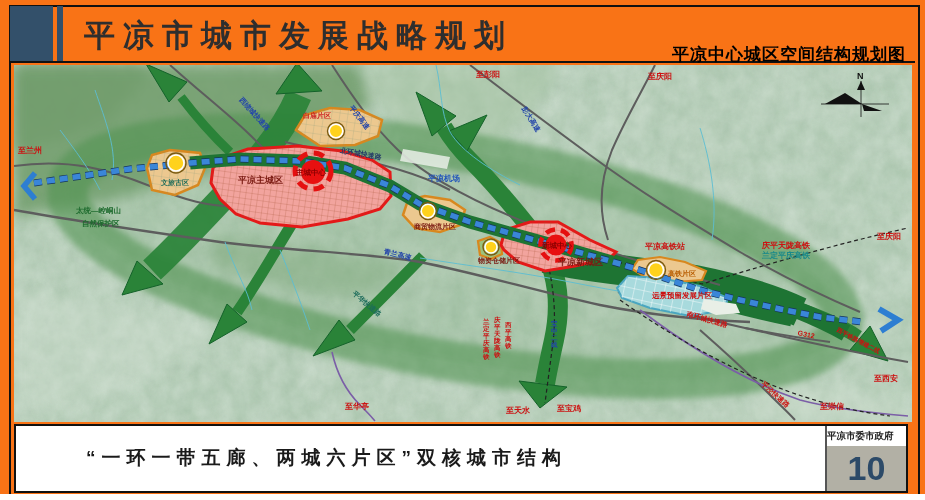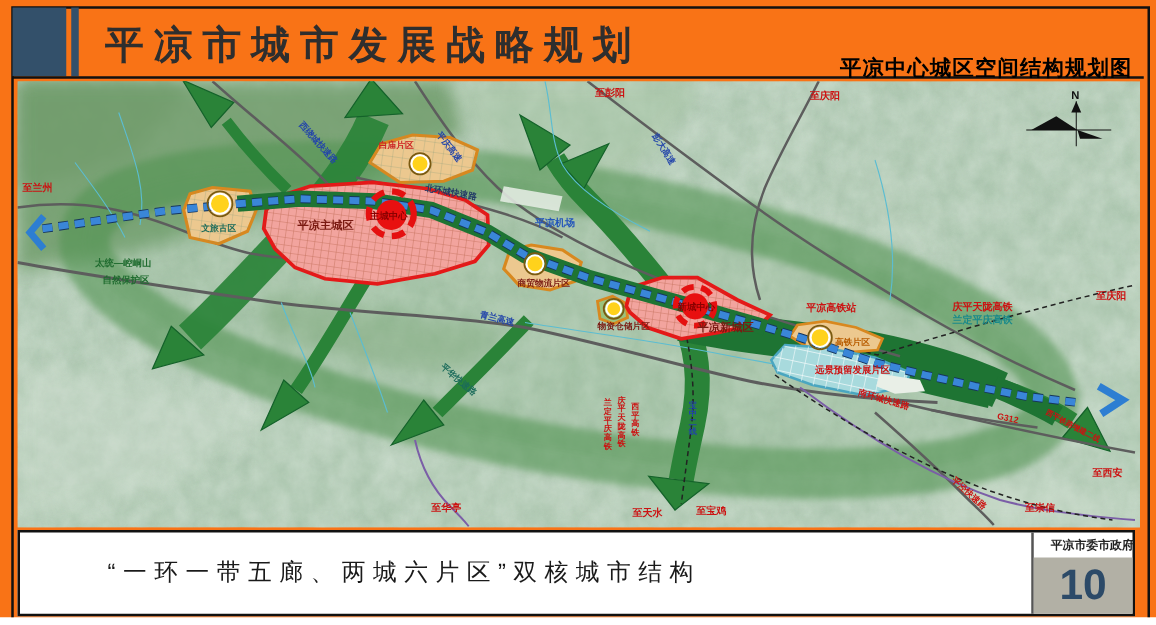--- a/index.html
+++ b/index.html
@@ -336,22 +336,22 @@
       <text x="483" y="324" font-size="6.5" fill="#cc1111" font-weight="bold">兰<tspan x="483" dy="7">定</tspan><tspan x="483" dy="7">平</tspan><tspan x="483" dy="7">庆</tspan><tspan x="483" dy="7">高</tspan><tspan x="483" dy="7">铁</tspan></text>
       <text x="494" y="322" font-size="6.5" fill="#cc1111" font-weight="bold">庆<tspan x="494" dy="7">平</tspan><tspan x="494" dy="7">天</tspan><tspan x="494" dy="7">陇</tspan><tspan x="494" dy="7">高</tspan><tspan x="494" dy="7">铁</tspan></text>
       <text x="505" y="327" font-size="6.5" fill="#cc1111" font-weight="bold">西<tspan x="505" dy="7">平</tspan><tspan x="505" dy="7">高</tspan><tspan x="505" dy="7">铁</tspan></text>
 
       <text x="551" y="326" font-size="6.5" fill="#2244aa" font-weight="bold">宝<tspan x="551" dy="7">中</tspan><tspan x="551" dy="7">二</tspan><tspan x="551" dy="7">线</tspan></text>
     </g>
   </svg>
 
   <div class="abs" style="left:14px;top:424px;width:894px;height:69px;background:#fff;border:2px solid #111;box-sizing:border-box;"></div>
 
-  <div class="abs" style="left:86px;top:445px;font-weight:normal;font-size:19px;letter-spacing:6px;color:#1a1a1a;white-space:nowrap;">“一环一带五廊、两城六片区”双核城市结构</div>
+  <div class="abs" style="left:86px;top:445px;font-weight:bold;font-size:19px;letter-spacing:6px;color:#1a1a1a;white-space:nowrap;">“一环一带五廊、两城六片区”双核城市结构</div>
 
   <div class="abs" style="left:825px;top:426px;width:2px;height:65px;background:#555;"></div>
 
-  <div class="abs" style="left:827px;top:430px;width:80px;text-align:right;font-family:Liberation Sans, sans-serif;font-weight:bold;font-size:9.5px;color:#222;white-space:nowrap;">平凉市委市政府</div>
+  <div class="abs" style="left:827px;top:430px;width:80px;text-align:left;font-family:Liberation Sans, sans-serif;font-weight:bold;font-size:9.5px;color:#222;white-space:nowrap;">平凉市委市政府</div>
 
   <div class="abs" style="left:827px;top:446px;width:79px;height:45px;background:#b2b0a5;text-align:center;">
     <span style="font-family:Liberation Sans, sans-serif;font-weight:bold;font-size:34px;color:#2c4a68;line-height:45px;">10</span>
   </div>
 </div>
 
 </body></html>

